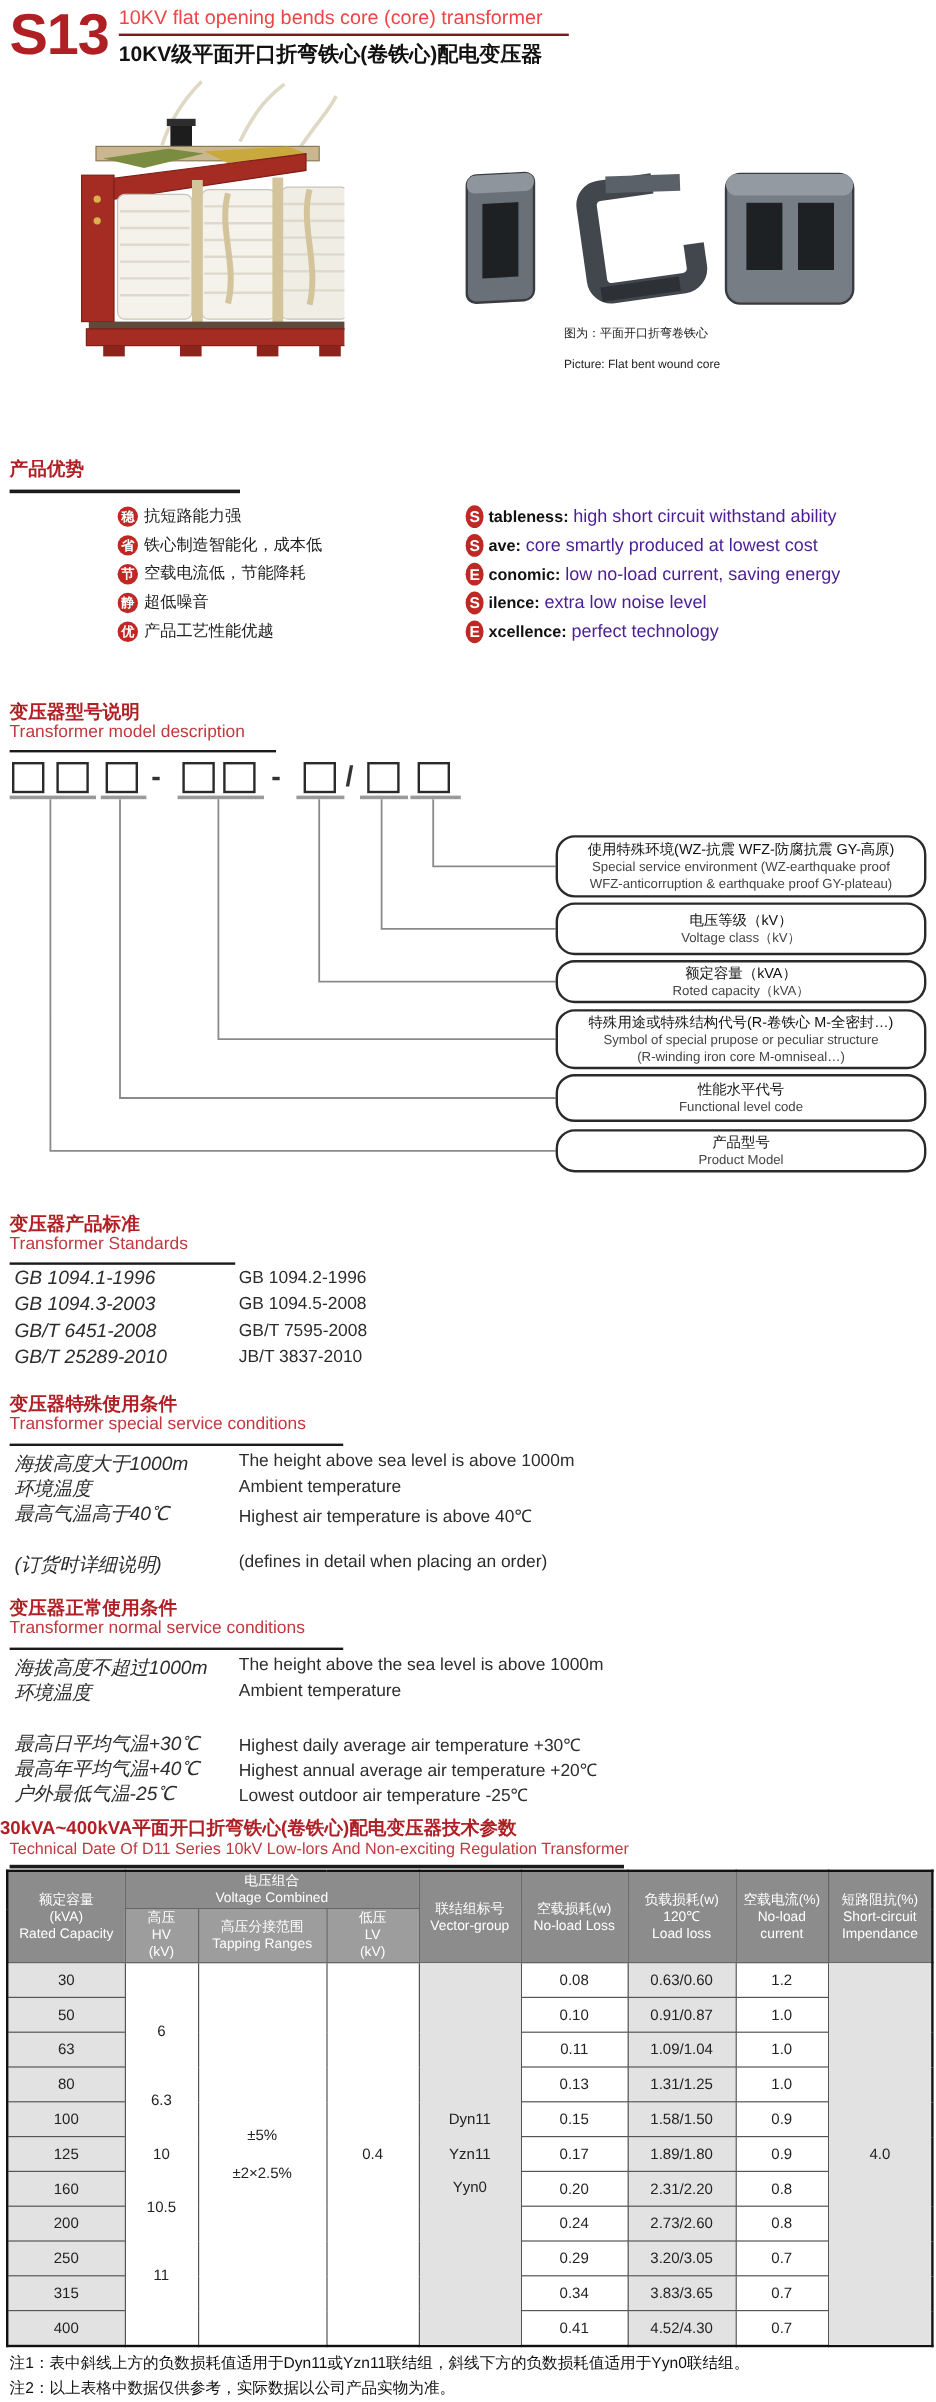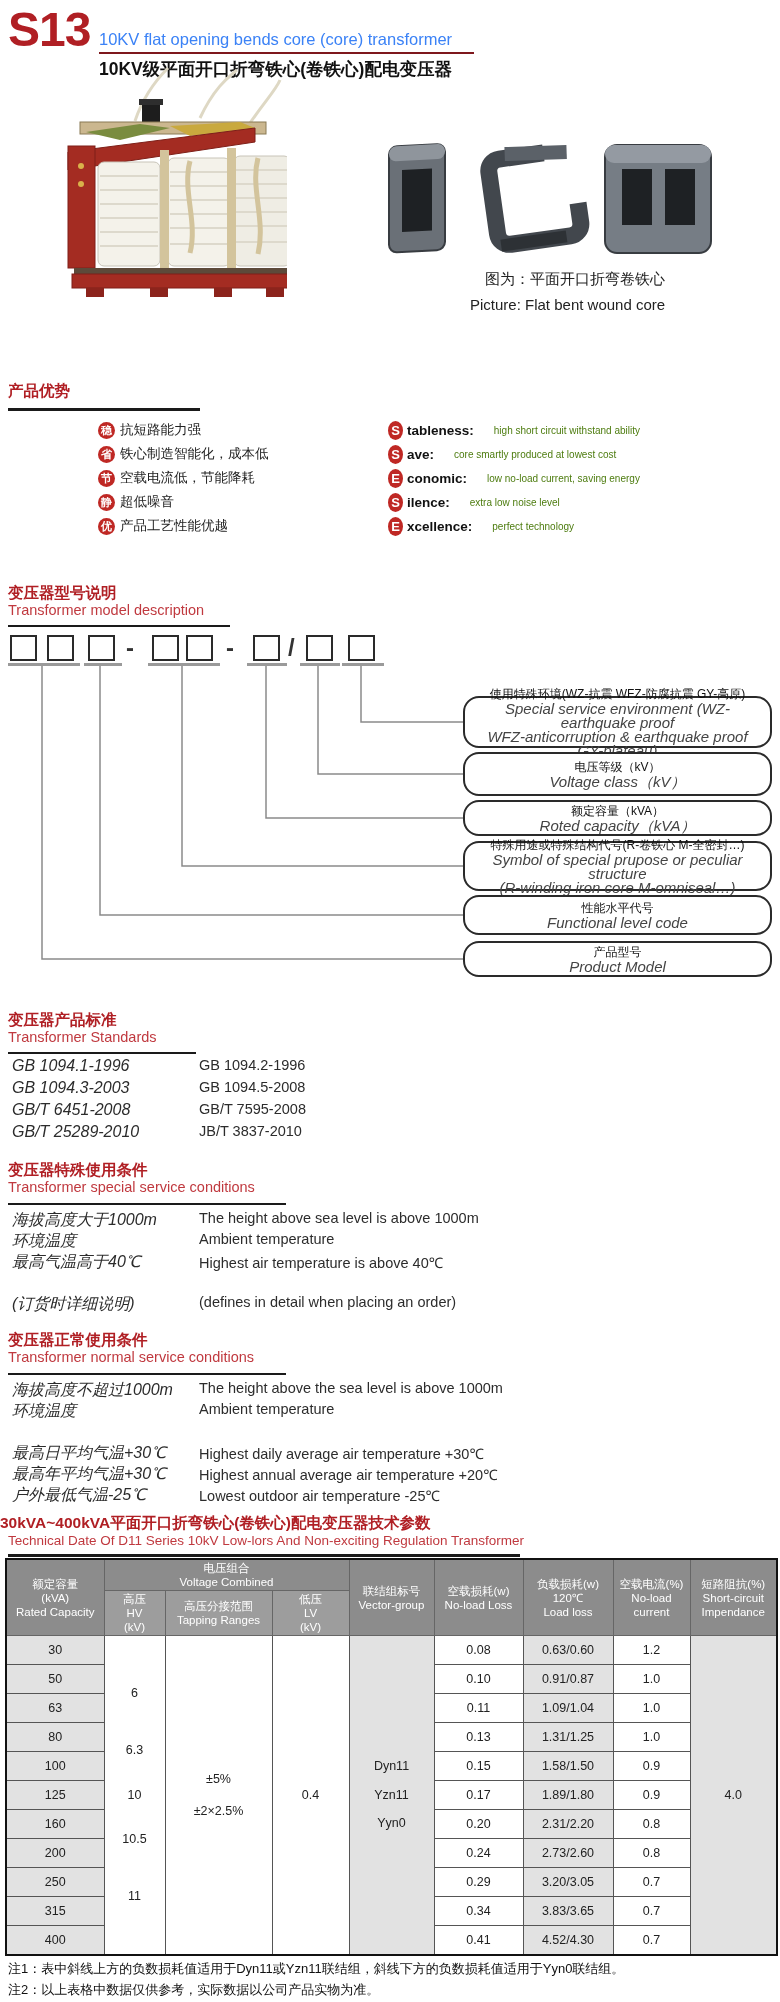--- a/index.html
+++ b/index.html
@@ -3,55 +3,55 @@
 <meta charset="utf-8">
 <style>
   * { margin:0; padding:0; box-sizing:border-box; }
   body { width:780px; height:2002px; background:#fff; position:relative; overflow:hidden;
          font-family:"Liberation Sans", sans-serif; color:#222; }
   .sec { position:absolute; left:0; width:780px; }
 
   
   .brand { position:absolute; left:8px; top:2px; font-size:48px; font-weight:bold; color:#b01f24; letter-spacing:-1px; }
   .head-right { position:absolute; left:99px; top:6px; width:375px; }
-  .head-en { color:#3b82f6; font-size:16.5px;margin-top:24px; }
+  .head-en { color:#ef4444; font-size:16.5px; }
   .head-rule { height:2px; background:#7e181d; margin:3px 0 3px 0; }
   .head-zh { color:#111; font-size:17.5px; font-weight:bold; }
 
   
   .photo-wrap { position:absolute; left:50px; top:66px; }
   .cores-wrap { position:absolute; left:383px; top:133px; }
-  .img-caption { position:absolute; left:470px; top:266px; font-size:15px; color:#222; line-height:26px;text-align:right; }
+  .img-caption { position:absolute; left:470px; top:266px; font-size:10px; color:#222; line-height:26px; }
 
   
   .h-zh { color:#b01f24; font-size:15.5px; font-weight:bold; }
   .h-en { color:#c0393f; font-size:14.5px; margin-top:2px; }
   .rule { background:#1a1a1a; height:2px; margin-top:5px; }
 
   
   .adv-row { position:absolute; height:24px; display:flex; align-items:center; }
   .adv-left { left:98px; }
   .adv-right { left:388px; }
   .badge-zh { display:inline-flex; align-items:center; justify-content:center; width:17px; height:17px;
               border-radius:50%; background:#bf2824; color:#fff; font-size:11px; font-weight:bold; margin-right:5px; flex:none; }
   .badge-en { display:inline-flex; align-items:center; justify-content:center; width:15px; height:19px;
               border-radius:50%; background:#bf2824; color:#fff; font-size:13px; font-weight:bold; margin-right:4px; flex:none; }
   .adv-zh { font-size:13.5px; color:#222; }
   .adv-term { font-size:13.5px; font-weight:bold; color:#111; }
-  .adv-desc { font-size:10px; color:#4d7c0f; margin-left:20px; }
+  .adv-desc { font-size:15px; color:#4c1d95; margin-left:4px; }
 
   
   .mbox { position:absolute; top:52px; width:27px; height:26px; border:2px solid #2a2a2a; background:#fff; }
   .msep { position:absolute; top:52px; font-size:24px; font-weight:bold; color:#333; line-height:26px; }
   .mbar { position:absolute; top:80px; height:3px; background:#9a9a9a; }
   .mlines { position:absolute; left:0; top:0; pointer-events:none; }
   .mlabel { position:absolute; left:463px; width:309px; border:2px solid #2a2a2a; border-radius:16px;
             background:#fff; text-align:center; display:flex; flex-direction:column; justify-content:center; padding:2px 8px; }
   .l-zh { font-size:12px; color:#111; line-height:16px; }
-  .l-en { font-size:15px; color:#444; line-height:14px;font-style:italic; }
+  .l-en { font-size:11px; color:#444; line-height:14px; }
 
   
   .two-col { position:absolute; display:flex; }
   .col-a { width:187px; font-size:16px; color:#2c2c2c;font-style:italic; }
   .col-b { font-size:14.5px; color:#2c2c2c; }
 
   
   table { border-collapse:collapse; table-layout:fixed; }
   .ttable { position:absolute; left:5px; top:45px; width:771px; border:2px solid #111; }
   .ttable th { background:#8c8c8c; color:#fff; font-weight:normal; font-size:11.5px; line-height:14px;
@@ -309,21 +309,21 @@
   </div>
   <div class="two-col" style="left:12px;top:71px">
     <div class="col-a">环境温度</div>
     <div class="col-b">Ambient temperature</div>
   </div>
   <div class="two-col" style="left:12px;top:113px">
     <div class="col-a">最高日平均气温+30℃</div>
     <div class="col-b">Highest daily average air temperature +30℃</div>
   </div>
   <div class="two-col" style="left:12px;top:134px">
-    <div class="col-a">最高年平均气温+30℃</div>
+    <div class="col-a">最高年平均气温+40℃</div>
     <div class="col-b">Highest annual average air temperature +20℃</div>
   </div>
   <div class="two-col" style="left:12px;top:155px">
     <div class="col-a">户外最低气温-25℃</div>
     <div class="col-b">Lowest outdoor air temperature -25℃</div>
   </div>
 </div>
 
 <div class="sec" style="top:1513px;height:440px">
   <div class="h-zh" style="position:absolute;left:0;top:0">30kVA~400kVA平面开口折弯铁心(卷铁心)配电变压器技术参数</div>

